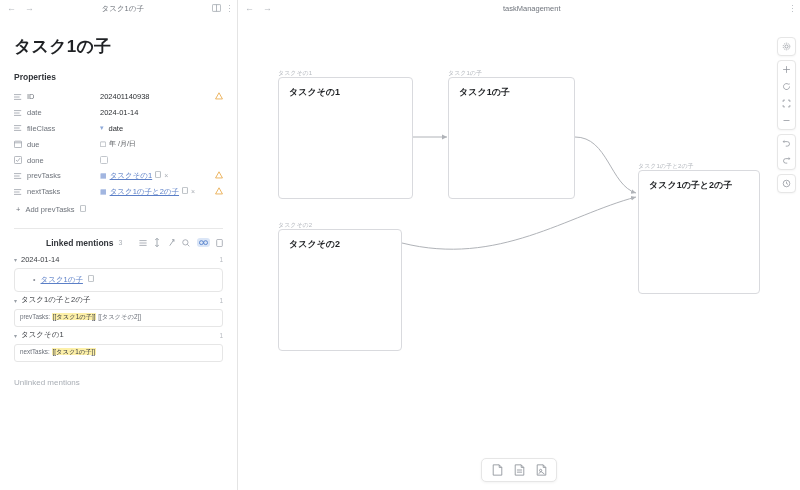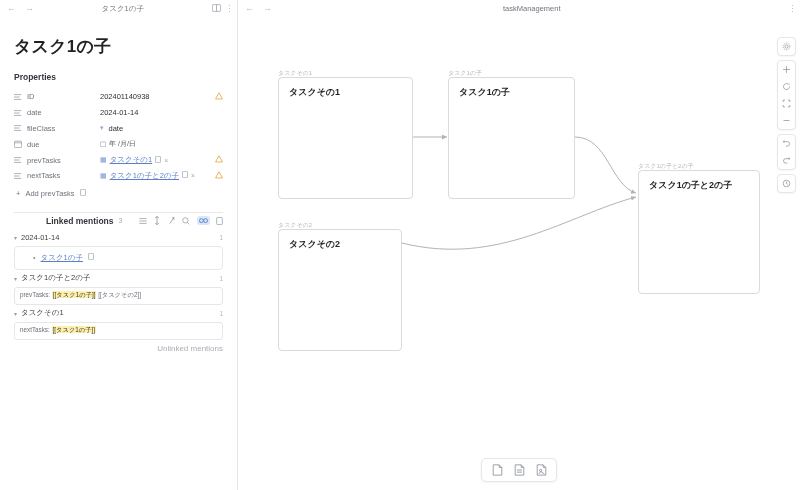--- a/index.html
+++ b/index.html
@@ -80,21 +80,21 @@
     display: flex; align-items: center; gap: 5px;
     font-size: 7.5px; color: #6e737b; margin-top: 5px; padding-left: 2px;
   }
 
   
   .lm-sep { height: 1px; background: #e8e8e8; margin: 14px 0 0 0; }
 
   
   .lm-header {
     display: flex; align-items: center;
-    margin-top: 3px; margin-bottom: 4px; padding-left: 32px;
+    margin-top: 9px; margin-bottom: 4px; padding-left: 32px;
   }
   .lm-title { font-size: 8.5px; font-weight: bold; color: #33363b; }
   .lm-count { font-size: 7px; color: #a9aeb5; margin-left: 5px; }
   .lm-tools { margin-left: auto; display: flex; align-items: center; gap: 6.5px; }
   .lm-tool { color: #9aa0a8; display: flex; align-items: center; }
   .lm-tool.active {
     background: #dbe6f7; border-radius: 3px; padding: 1px 2px;
     color: #4a79c8;
   }
   .lm-group {
@@ -110,21 +110,21 @@
   }
   .lm-card.bullet { padding: 6px 8px 6px 18px; }
   .lm-bullet-dot { color: #8c9098; margin-right: 3px; font-size: 7px; }
   .lm-code {
     border: 1px solid #e6e6e6; border-radius: 3px;
     padding: 3.5px 5px; font-size: 6.3px; color: #6b7079;
     background: #fff; white-space: nowrap; overflow: hidden;
   }
   .hl { background: #fdf0a8; color: #3a3d42; padding: 0 1px; }
   .unlinked {
-    font-size: 8px; color: #a9aeb5; margin-top: 4px; text-align: right;
+    font-size: 8px; color: #a9aeb5; margin-top: 16px;
   }
 
   
   .right-pane {
     flex: 1; height: 490px; position: relative;
     display: flex; flex-direction: column;
     background: #ffffff;
   }
   .canvas {
     flex: 1; position: relative; overflow: hidden;
@@ -277,20 +277,33 @@
             <svg width="6" height="6" viewBox="0 0 10 10">
                 <rect x="0.5" y="1.5" width="9" height="8" rx="1" fill="none" stroke="#9aa0a8" stroke-width="1.1"></rect>
               </svg>
             <span>年 /月/日</span>
           </span>
         </span>
         <span class="prop-warn"></span>
       </div>
 
 
+      <div class="prop-row">
+        <span class="prop-icon">
+          <svg width="8" height="8" viewBox="0 0 10 10">
+              <rect x="0.5" y="0.5" width="9" height="9" rx="1.5" fill="none" stroke="#9aa0a8" stroke-width="1"></rect>
+              <path d="M2.5 5 L4.3 6.8 L7.6 2.6" fill="none" stroke="#9aa0a8" stroke-width="1"></path>
+            </svg>
+        </span>
+        <span class="prop-key">done</span>
+        <span class="prop-val">
+          <span class="checkbox"></span>
+        </span>
+        <span class="prop-warn"></span>
+      </div>
 
       <div class="prop-row">
         <span class="prop-icon">
           <svg width="8" height="8" viewBox="0 0 10 10">
               <line x1="0" y1="2" x2="9" y2="2" stroke="#9aa0a8" stroke-width="1"></line>
               <line x1="0" y1="5" x2="7" y2="5" stroke="#9aa0a8" stroke-width="1"></line>
               <line x1="0" y1="8" x2="9" y2="8" stroke="#9aa0a8" stroke-width="1"></line>
             </svg>
         </span>
         <span class="prop-key">prevTasks</span>

